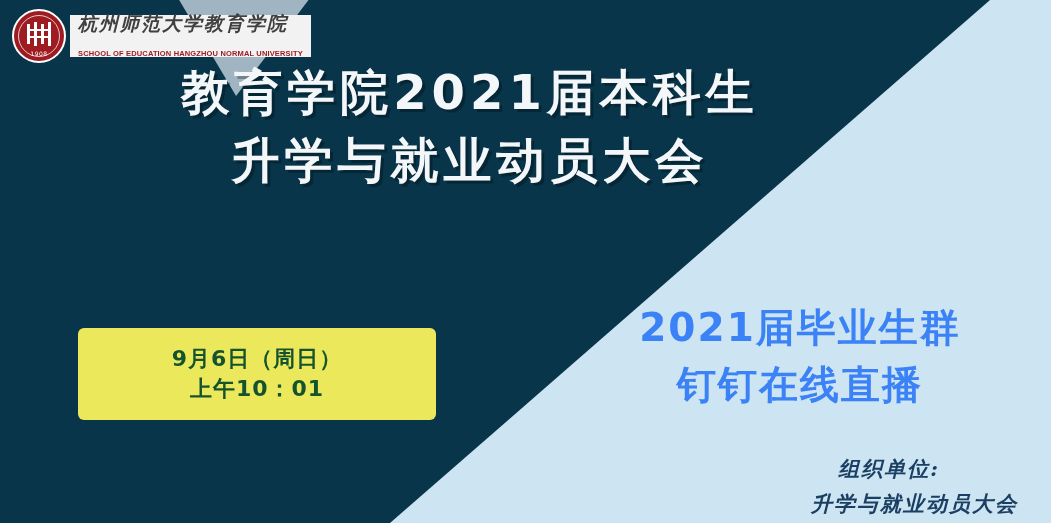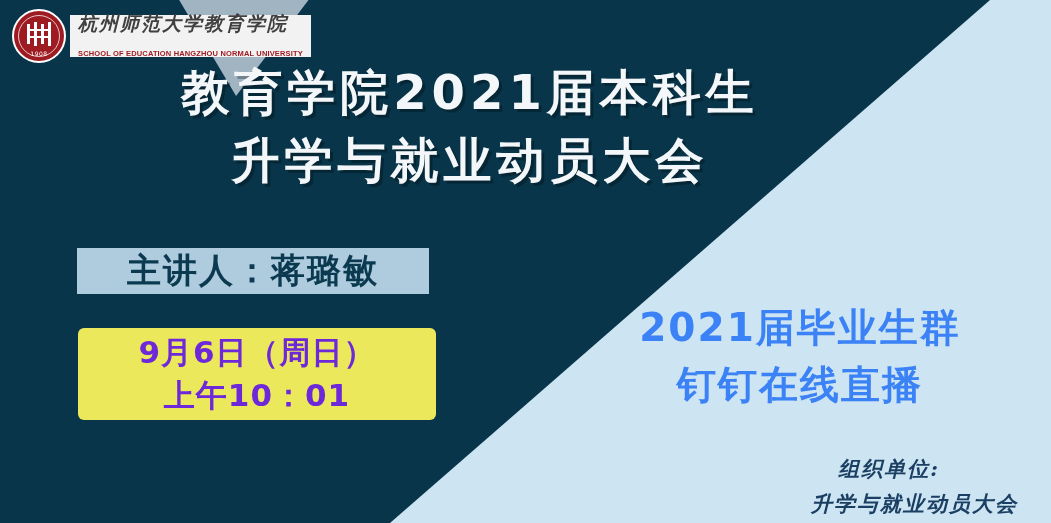--- a/index.html
+++ b/index.html
@@ -176,22 +176,22 @@
     width: 358px;
     height: 92px;
     background: #ece85c;
     border-radius: 6px;
     display: flex;
     flex-direction: column;
     align-items: center;
     justify-content: center;
   }
   .date-line {
-    color: #6d28d9;
-    font-size: 31px;
+    color: #14532d;
+    font-size: 22px;
     font-weight: bold;
     letter-spacing: 1px;
     line-height: 1.38;
     white-space: nowrap;
     font-family: "DejaVu Sans", sans-serif;
   }
 
   
   .channel-block {
     position: absolute;
@@ -261,23 +261,20 @@
       <div class="wordmark-cn">杭州师范大学教育学院</div>
       <div class="wordmark-en">SCHOOL OF EDUCATION HANGZHOU NORMAL UNIVERSITY</div>
     </div>
   </div>
 
   <div class="title-block">
     <div class="title-line">教育学院2021届本科生</div>
     <div class="title-line">升学与就业动员大会</div>
   </div>
 
-  <div class="speaker-banner">
-    <div class="speaker-text">主讲人：蒋璐敏</div>
-  </div>
 
   <div class="date-card">
     <div class="date-line">9月6日（周日）</div>
     <div class="date-line">上午10：01</div>
   </div>
 
   <div class="channel-block">
     <div class="channel-line">2021届毕业生群</div>
     <div class="channel-line">钉钉在线直播</div>
   </div>

